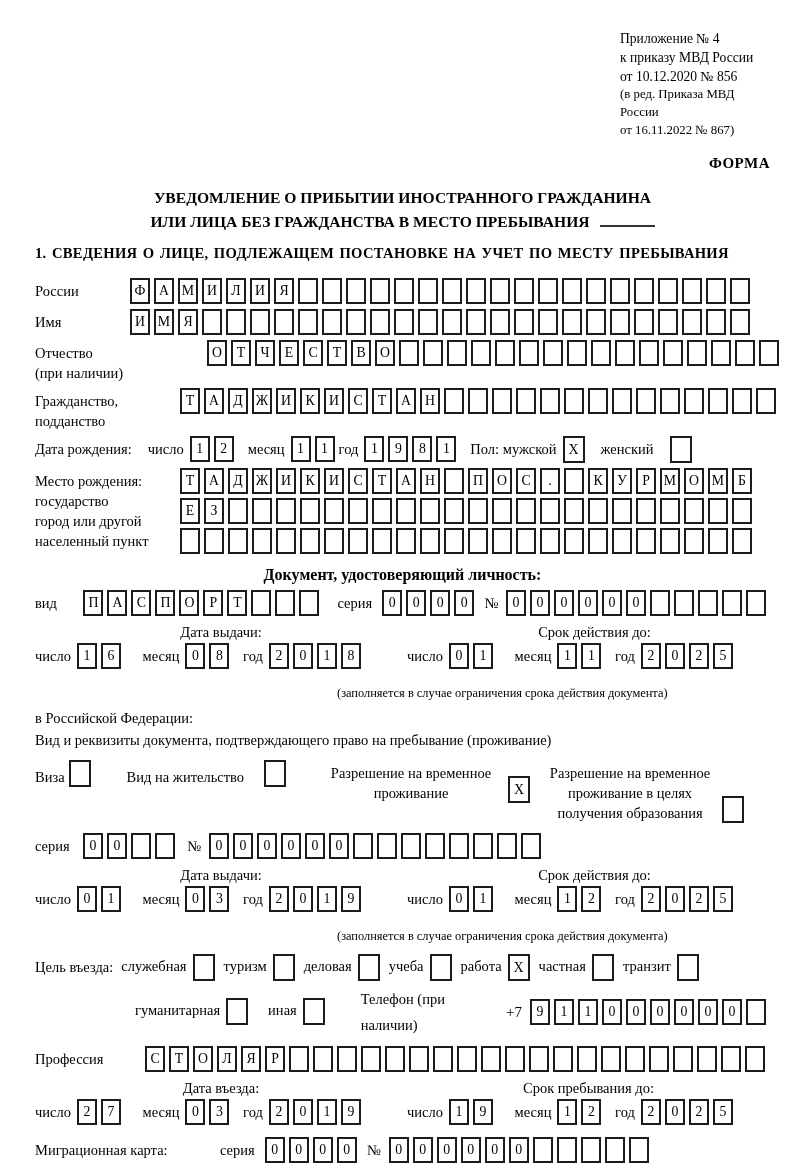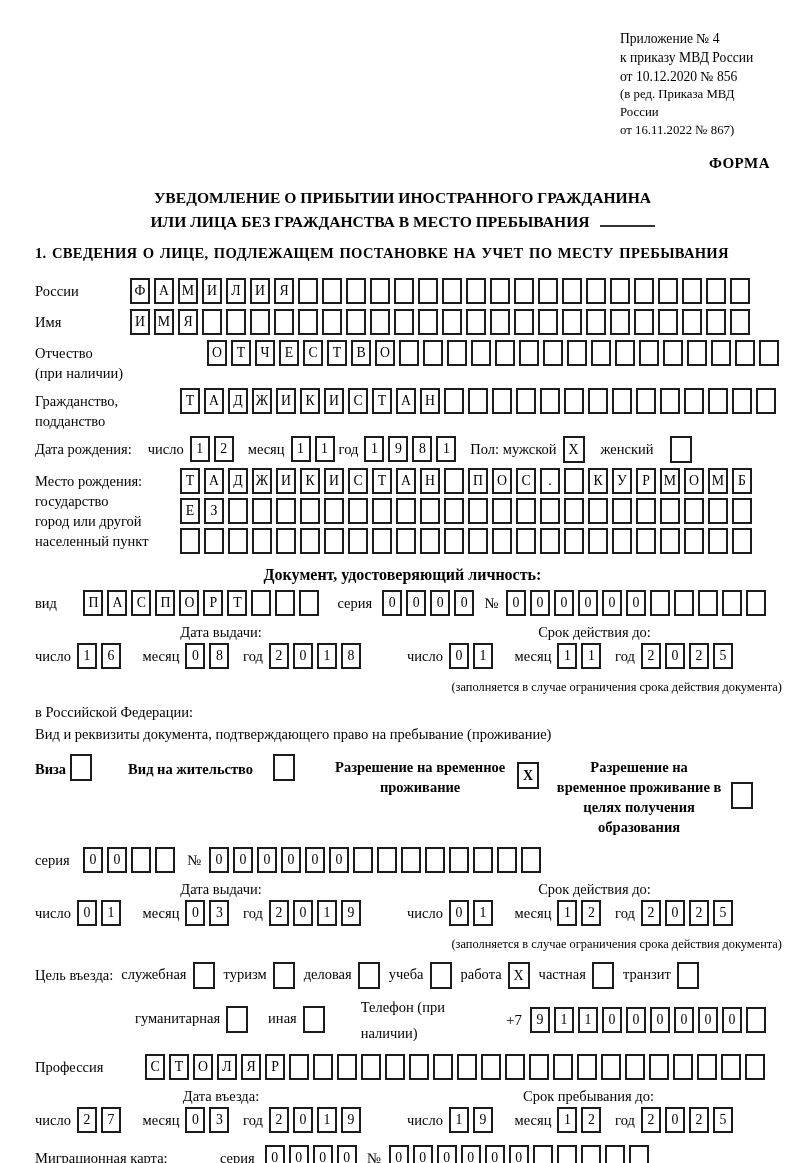--- a/index.html
+++ b/index.html
@@ -61,26 +61,26 @@
   .doc-heading { text-align:center; font-weight:bold; font-size:16px; margin:8px 0 6px 0; }
 
   
   .datepair { display:flex; margin-top:8px; }
   .datecol-l { width:372px; flex-shrink:0; }
   .datecol-r { flex:1; }
   .dhead { text-align:center; margin-bottom:2px; }
   .drow { white-space:nowrap; line-height:27px; }
   .drow .dlab { margin-right:6px; }
   .drow .dgap { margin-left:14px; }
-  .dnote { font-size:12.4px; width:445px; margin-left:-70px; text-align:right; margin-top:5px; white-space:nowrap; }
+  .dnote { font-size:12.4px; width:445px; margin-left:-70px; text-align:left; margin-top:11px; white-space:nowrap; }
 
   
   .res-head { line-height:1.55; margin-top:6px; }
   .res-opts { display:flex; align-items:flex-start; margin-top:8px; margin-bottom:10px; }
-  .res-opt { display:flex; align-items:center;font-weight:bold; }
+  .res-opt { display:flex; align-items:flex-end; }
   .res-opt .olabel { line-height:20px; padding-top:3px; }
   .res-opt .olabel.center { text-align:center; }
   .ow-180 { width:178px; }
   .ow-168 { width:168px; }
   .obox { margin-left:8px; }
 
   
   .opts-inline { display:flex; align-items:center; flex-wrap:nowrap; }
   .opts-inline .opt { margin-right:9px; white-space:nowrap; }
   .opts-inline .opt-label { margin-right:6px; }

